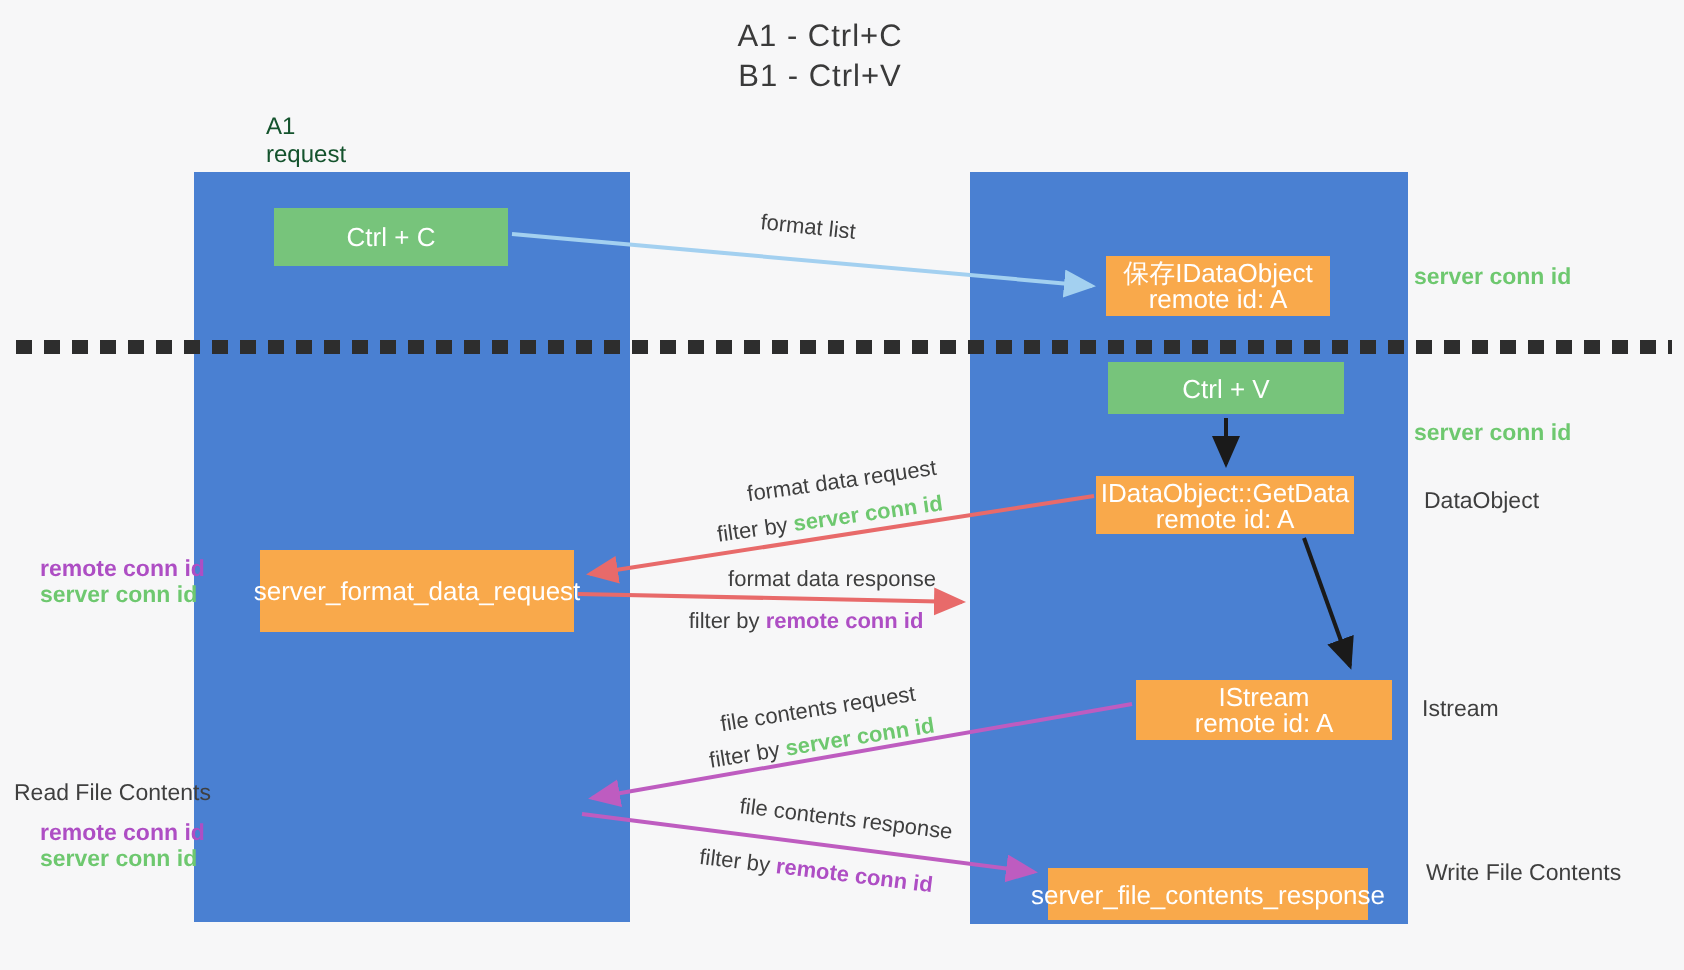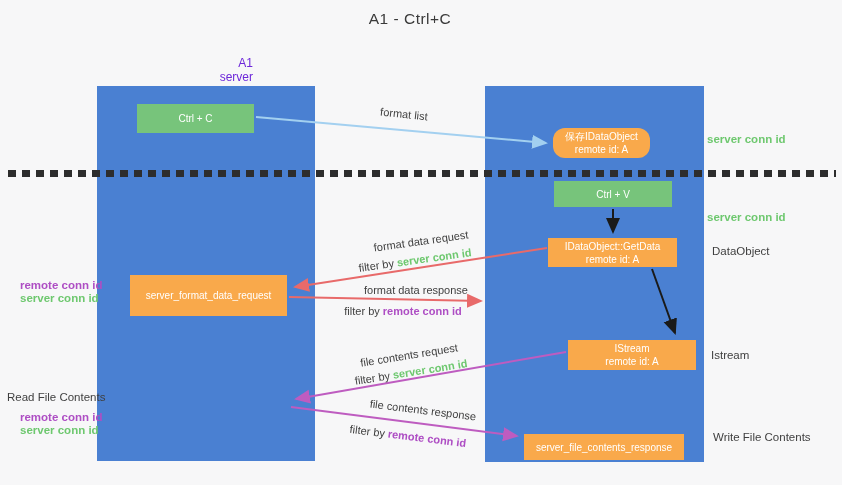--- a/index.html
+++ b/index.html
@@ -20,34 +20,34 @@
     color: #3a3a3a;
     font-size: 15.5px;
     line-height: 20px;
     letter-spacing: 0.5px;
   }
   .lane {
     background: #4a80d2;
     z-index: 1;
   }
   .lane-header {
-    text-align: right;
-    color: #6d28d9;
+    text-align: left;
+    color: #14532d;
     font-size: 12px;
     line-height: 14px;
     z-index: 1;
   }
   .sep {
     height: 7px;
     background: repeating-linear-gradient(90deg, #2d2d2d 0 8px, transparent 8px 14px);
     z-index: 2;
   }
   .node {
     color: #ffffff;
-    font-size: 10px;
+    font-size: 13px;
     line-height: 13px;
     display: flex;
     flex-direction: column;
     align-items: center;
     justify-content: center;
     text-align: right;
     z-index: 3;
   }
   .node.green  { background: #77c47b; }
   .node.orange { background: #f9a94b; }
@@ -67,37 +67,38 @@
   .key-green  { color: #6ec86f; font-weight: bold; }
   .key-purple { color: #ae4ec4; font-weight: bold; }
 </style>
 </head>
 <body>
 
 <div class="stage">
 
   <div class="abs title" style="left:330px; top:9px; width:160px;">
     <div>A1 - Ctrl+C</div>
+    <div>B1 - Ctrl+V</div>
   </div>
 
   <div class="abs lane-header" style="left:133px; top:56px; width:120px;">
     <div>A1</div>
-    <div>server</div>
+    <div>request</div>
   </div>
 
   <div class="abs lane" style="left:97px; top:86px; width:218px; height:375px;"></div>
   <div class="abs lane" style="left:485px; top:86px; width:219px; height:376px;"></div>
 
   <div class="abs sep" style="left:8px; top:170px; width:828px;"></div>
 
   <div class="abs node green" style="left:137px; top:104px; width:117px; height:29px;">
     <div>Ctrl + C</div>
   </div>
 
-  <div class="abs node orange" style="left:553px; top:128px; width:97px; height:30px;border-radius:12px;">
+  <div class="abs node orange" style="left:553px; top:128px; width:112px; height:30px;">
     <div>保存IDataObject</div>
     <div>remote id: A</div>
   </div>
 
   <div class="abs node green" style="left:554px; top:181px; width:118px; height:26px;">
     <div>Ctrl + V</div>
   </div>
 
   <div class="abs node orange" style="left:548px; top:238px; width:129px; height:29px;">
     <div>IDataObject::GetData</div>

